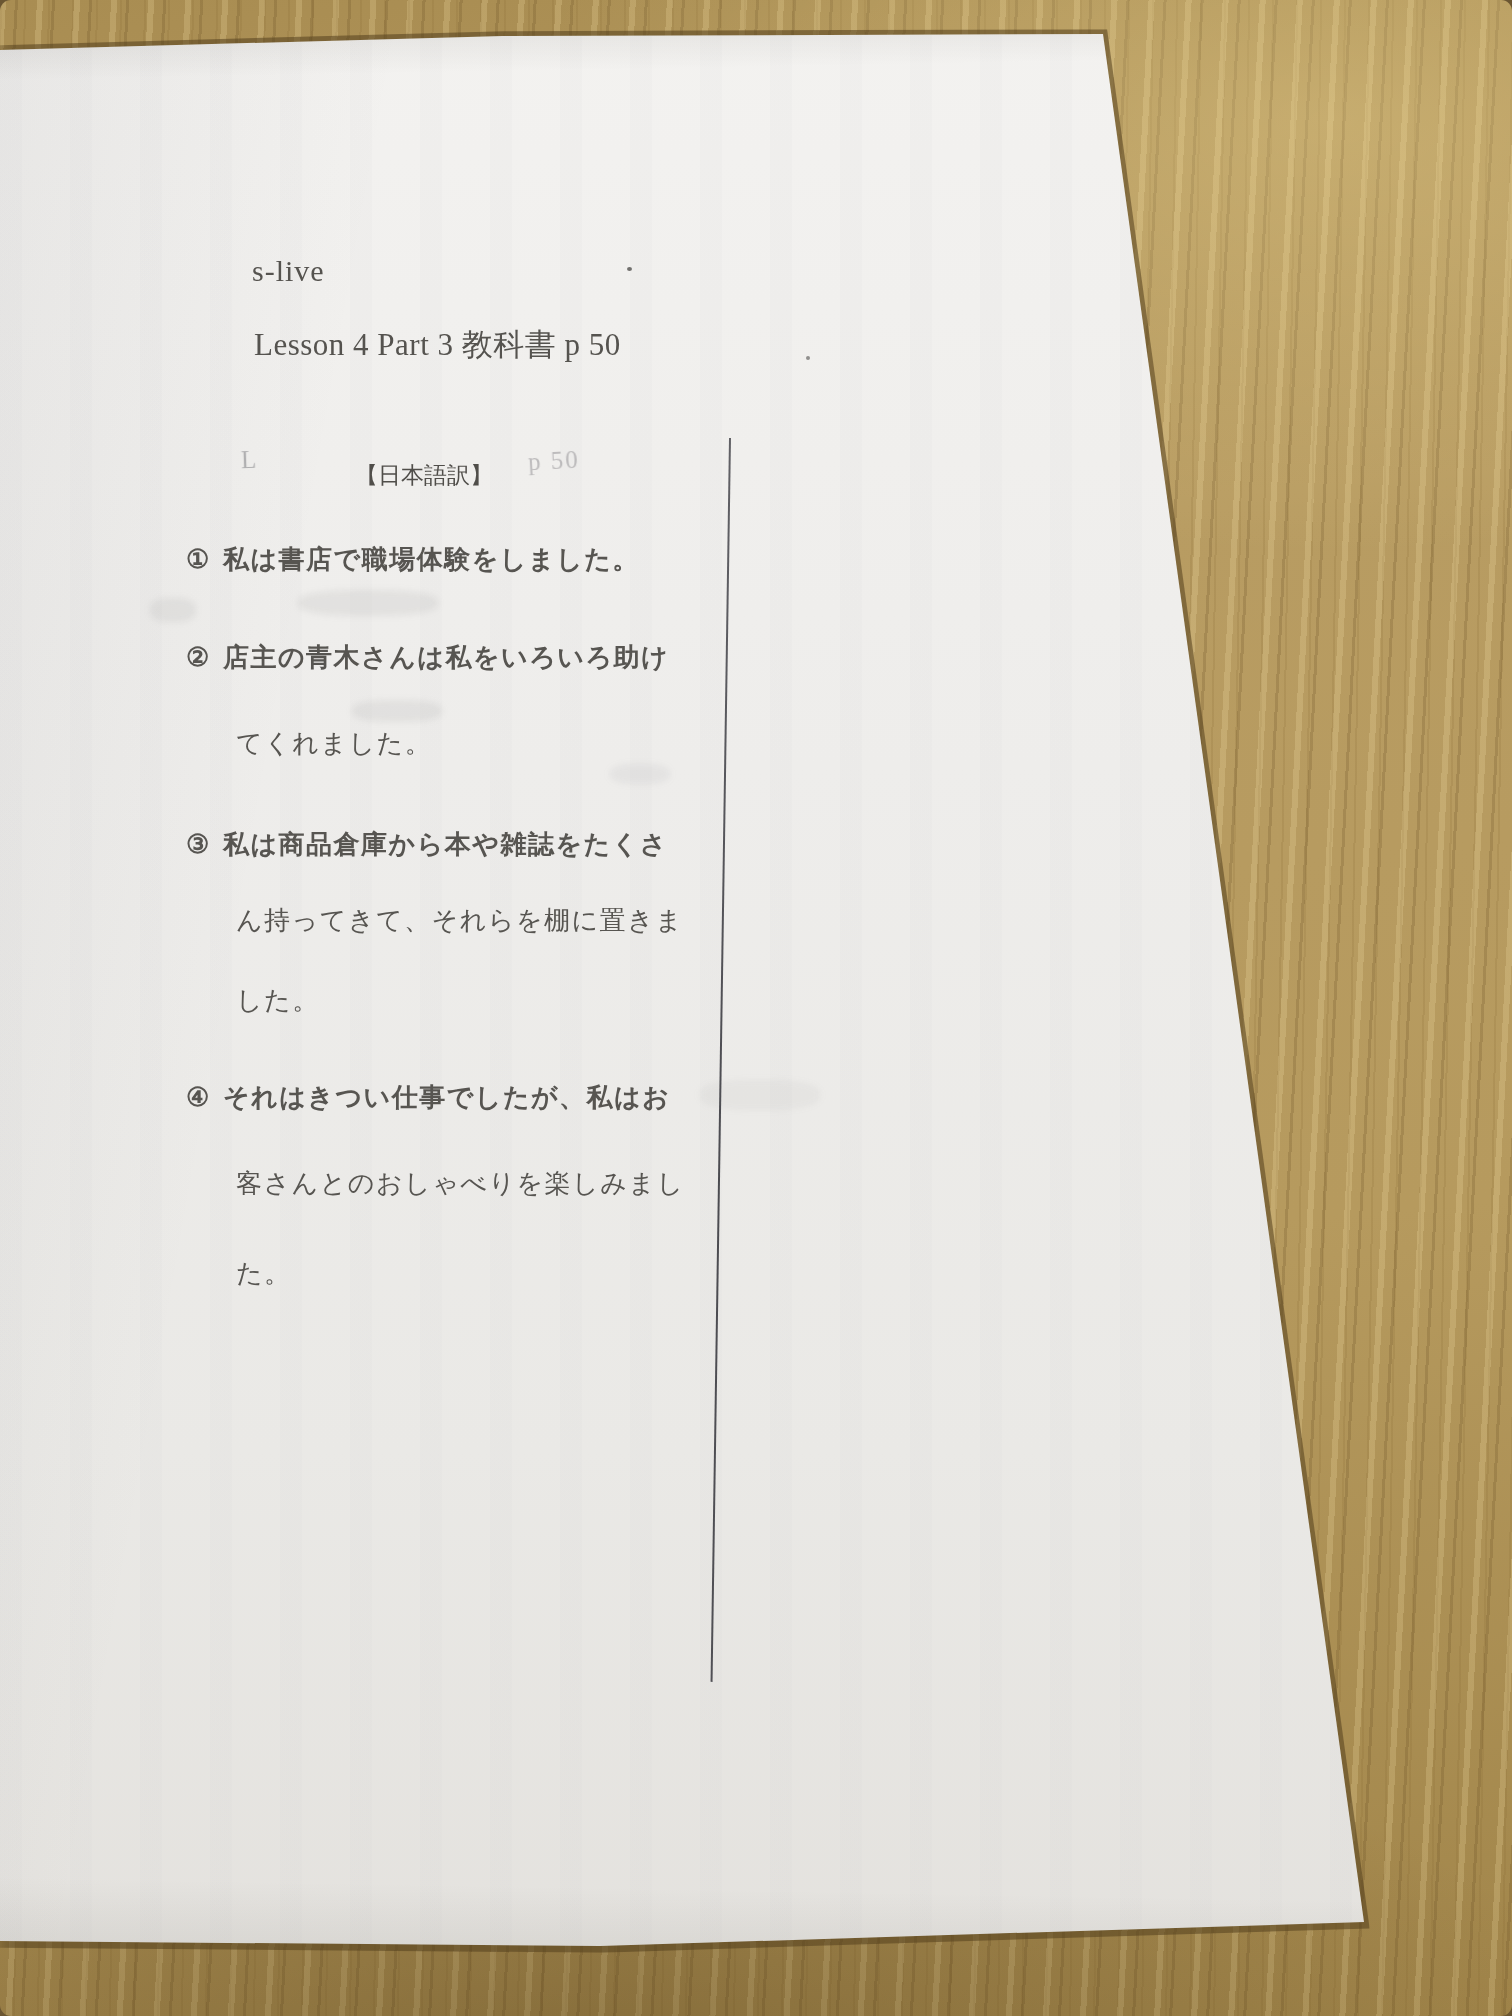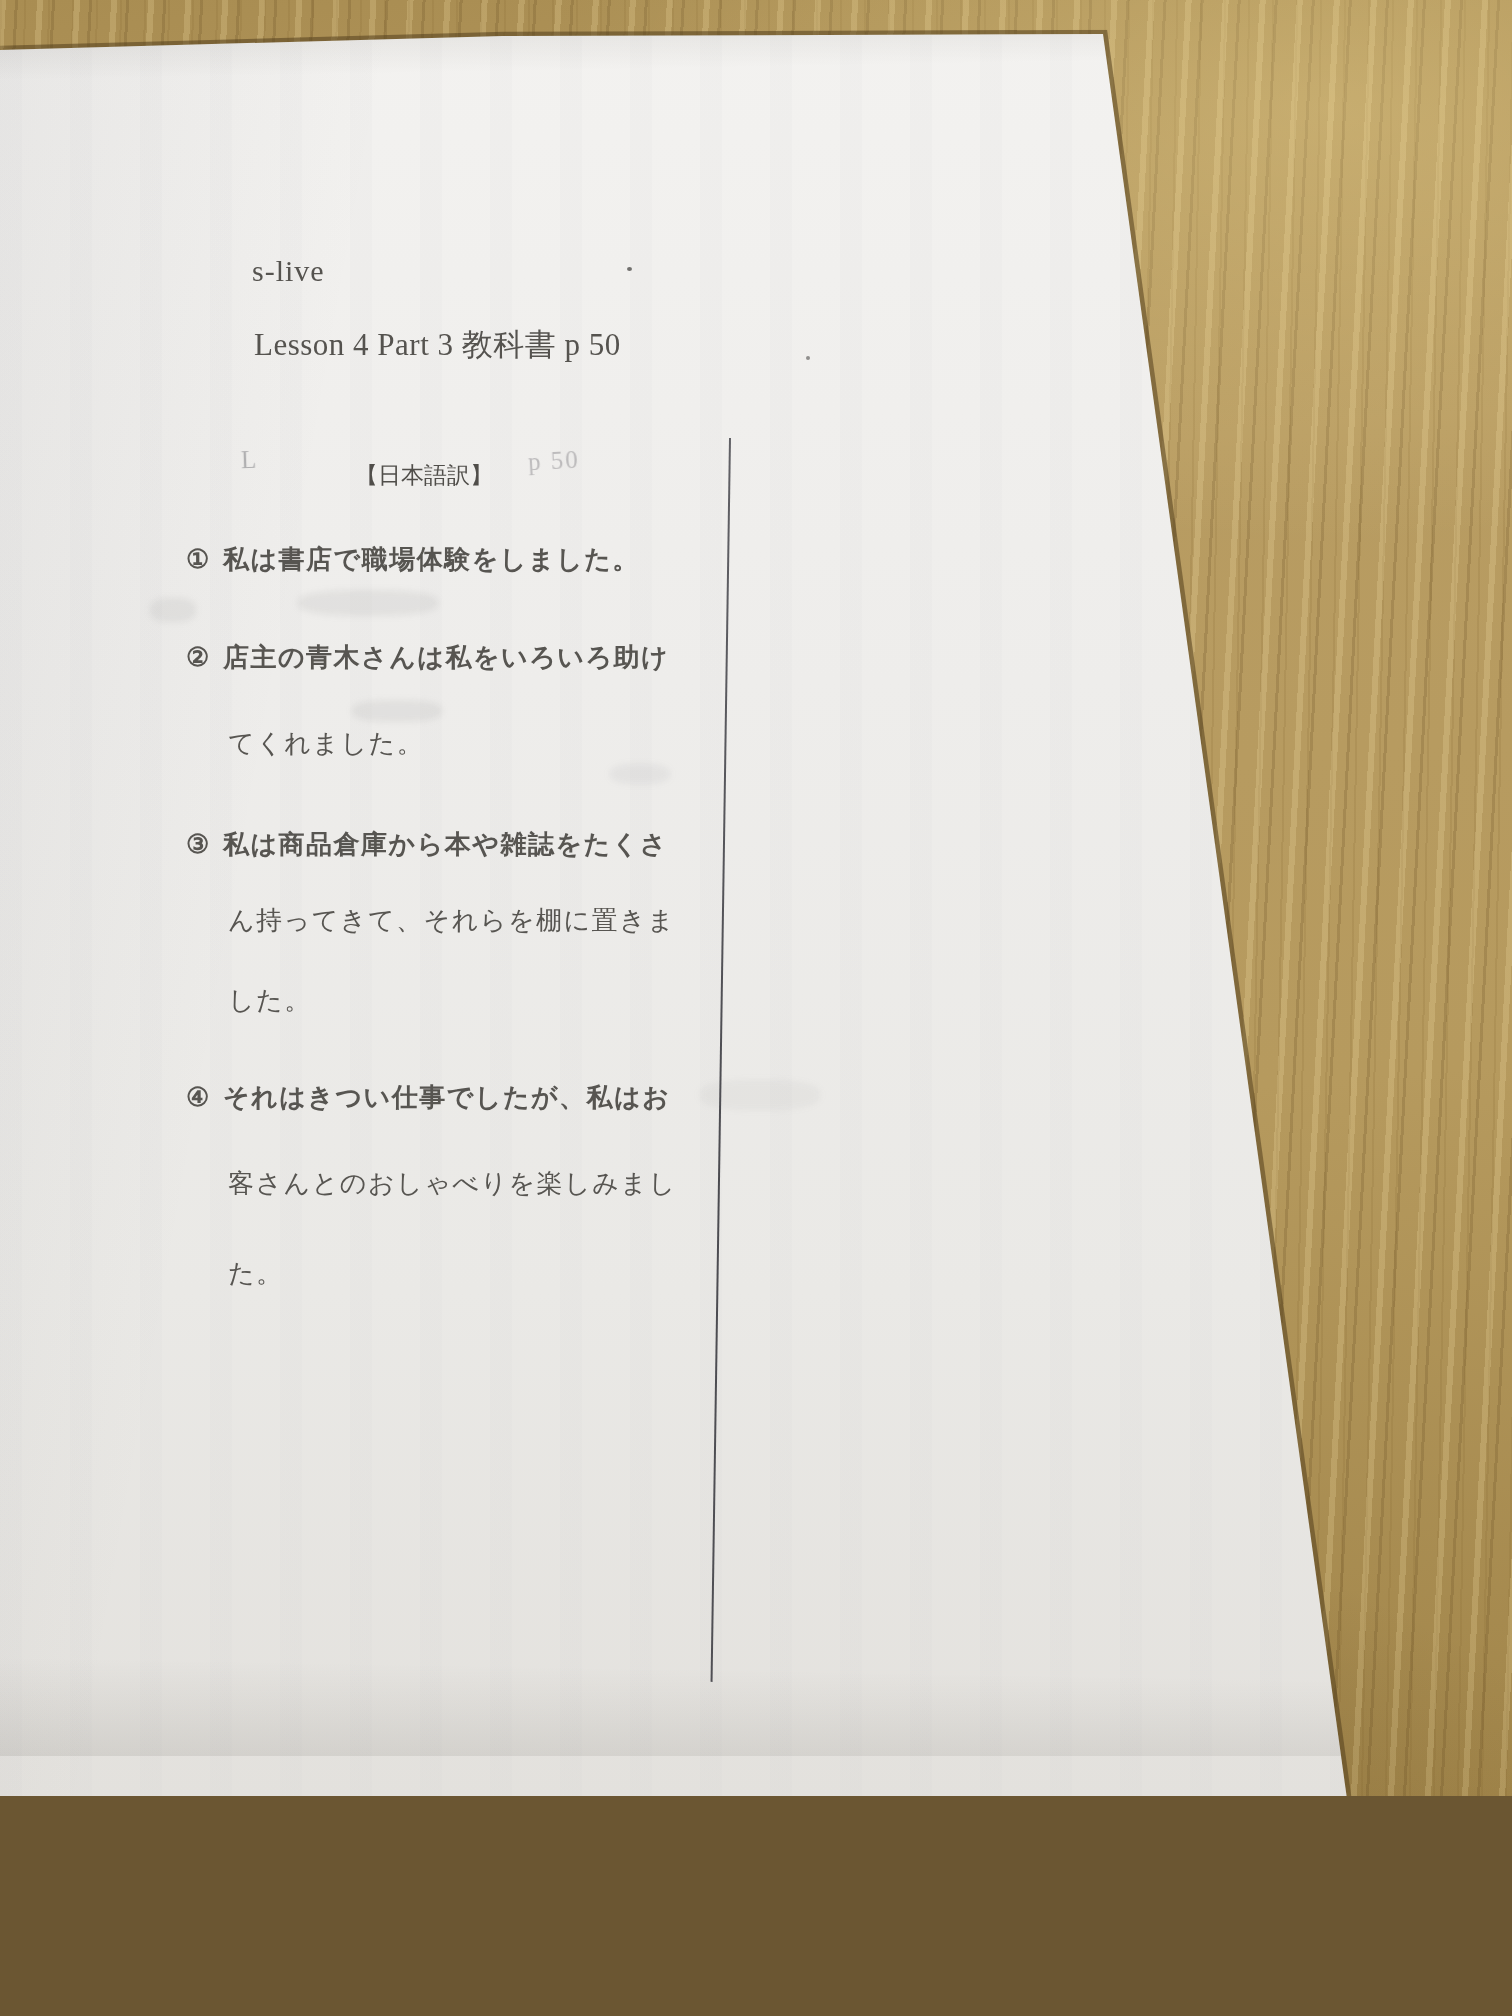--- a/index.html
+++ b/index.html
@@ -1,28 +1,29 @@
 <!DOCTYPE html>
 <html><head>
 <meta charset="utf-8">
 <style>
   html, body { margin: 0; padding: 0; background: #6b5632; }
   .photo {
     position: relative;
     width: 1512px;
-    height: 1796px;
+    height: 2016px;
     overflow: hidden;
     font-family: "Liberation Serif", "DejaVu Serif", serif;
     
     background:
       radial-gradient(ellipse 1300px 700px at 88% 6%, rgba(255,233,165,0.30), rgba(0,0,0,0) 62%),
       radial-gradient(ellipse 1500px 560px at 38% 103%, rgba(62,44,16,0.30), rgba(0,0,0,0) 70%),
       repeating-linear-gradient(93deg, rgba(255,236,180,0.20) 0 6px, rgba(0,0,0,0) 6px 15px, rgba(92,66,26,0.20) 15px 18px, rgba(0,0,0,0) 18px 37px),
       repeating-linear-gradient(91deg, rgba(130,100,45,0.16) 0 2px, rgba(0,0,0,0) 2px 24px),
       linear-gradient(175deg, #a98d52 0%, #b89c62 28%, #b69a5e 62%, #a1854a 100%);
+    border-radius: 11px;
   }
   .paper-shadow {
     position: absolute; inset: 0;
     clip-path: polygon(0 50px, 503px 36px, 1103px 34px, 1364px 1922px, 600px 1946px, 0 1941px);
     background: rgba(84,64,30,0.55);
     filter: blur(9px);
     transform: scale(1.006) translate(2px, 1px);
   }
   .paper {
     position: absolute; inset: 0;
@@ -50,21 +51,21 @@
   .heading {
     left: 355px; top: 460px; font-size: 23px; color: #504e4a; font-weight: normal;
   }
   .ghost { color: rgba(125,125,130,0.55); filter: blur(0.6px); }
   .ghost-l { left: 241px; top: 446px; font-size: 25px; transform: rotate(-2deg); }
   .ghost-p50 { left: 528px; top: 447px; font-size: 25px; letter-spacing: 2px; transform: rotate(-3deg); color: rgba(140,138,142,0.5); }
   .jp {
     font-size: 26px; letter-spacing: 1.5px; color: #575551;
   }
   .item-first { left: 186px; font-weight: bold; }
-  .item-cont { left: 228px; }
+  .item-cont { left: 236px; }
   .num { display: inline-block; width: 37px; letter-spacing: 0; }
   .divider {
     position: absolute;
     left: 729px; top: 438px;
     width: 2px; height: 1244px;
     background: linear-gradient(180deg, rgba(72,72,78,0.85) 0%, rgba(58,58,64,0.9) 60%, rgba(64,64,70,0.9) 100%);
     transform: rotate(0.85deg);
     transform-origin: top left;
   }
   .speck { position: absolute; border-radius: 50%; background: rgba(70,68,66,0.75); }

